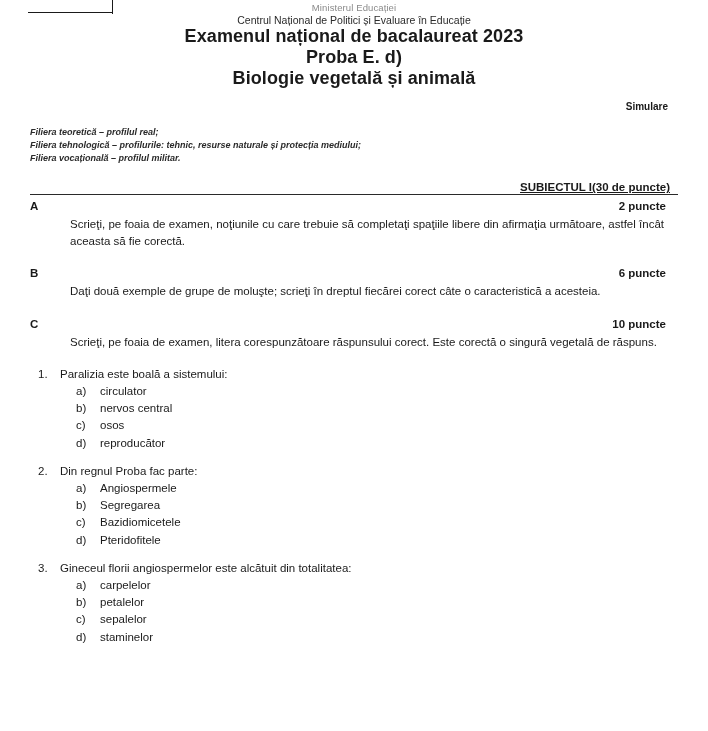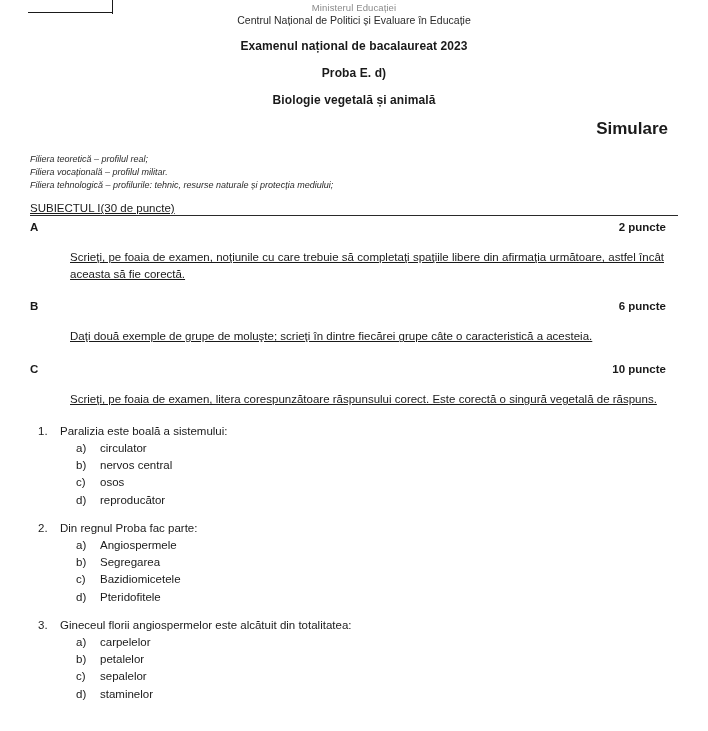--- a/index.html
+++ b/index.html
@@ -50,36 +50,36 @@
     color: #8a8a8a;
     letter-spacing: .1px;
   }
   .header .line-sub {
     font-size: 10.5px;
     color: #2b2b2b;
     margin-top: 1px;
   }
   .header .line-bold {
     font-weight: bold;
-    font-size: 12px;
-    margin-top: 13px;
+    font-size: 18px;
+    margin-top: 0;
     letter-spacing: .1px;
   }
   .simulare {
     text-align: right;
     font-weight: bold;
-    font-size: 17px;
+    font-size: 10px;
     margin-top: 12px;
     padding-right: 10px;
   }
 
   .filiere {
     margin-top: 14px;
     font-style: italic;
-    font-weight: normal;
+    font-weight: bold;
     font-size: 9px;
     line-height: 1.45;
     color: #2a2a2a;
   }
 
   ul.bullets {
     margin: 14px 0 0 0;
     padding-left: 18px;
     list-style: none;
   }
@@ -91,25 +91,25 @@
   }
   ul.bullets li::before {
     content: "\2022";
     position: absolute;
     left: 0;
     top: -1px;
     font-size: 13px;
   }
 
   .subject-row {
-    margin-top: 10px;
-    display: flex;
-    justify-content: flex-start;
+    margin-top: 16px;
+    display: flex;
+    justify-content: flex-end;
     align-items: baseline;
-    font-weight: normal;
+    font-weight: bold;
     font-size: 11.5px;
   }
   .subject-row .left { text-decoration: underline; }
   .subject-row .right { text-decoration: underline; padding-right: 8px; }
   .hr-thin {
     border-top: 1px solid #2a2a2a;
     margin-top: 1px;
   }
 
   .item {
@@ -117,27 +117,26 @@
   }
   .item-head {
     display: flex;
     justify-content: space-between;
     align-items: baseline;
     font-weight: bold;
     font-size: 11.5px;
   }
   .item-head .pts { padding-right: 12px; }
   .item-body {
-    margin-top: 16px;
+    margin-top: 4px;
     padding-left: 40px;
     padding-right: 14px;
     text-align: justify;
     line-height: 1.45;
     font-size: 11.5px;
-    text-decoration: underline;
   }
   .gap-line {
     margin-top: 13px;
     padding-left: 40px;
     font-size: 11.5px;
   }
 
   .qblock {
     margin-top: 13px;
     font-size: 11.5px;
@@ -172,22 +171,22 @@
     <div class="line-sub">Centrul Național de Politici și Evaluare în Educație</div>
     <div class="line-bold">Examenul național de bacalaureat 2023</div>
     <div class="line-bold">Proba E. d)</div>
     <div class="line-bold">Biologie vegetală și animală</div>
   </div>
 
   <div class="simulare">Simulare</div>
 
   <div class="filiere">
     <div>Filiera teoretică – profilul real;</div>
+    <div>Filiera tehnologică – profilurile: tehnic, resurse naturale și protecția mediului;</div>
     <div>Filiera vocațională – profilul militar.</div>
-    <div>Filiera tehnologică – profilurile: tehnic, resurse naturale și protecția mediului;</div>
   </div>
 
 
   <div class="subject-row">
     <span class="left">SUBIECTUL I</span>
     <span class="right">(30 de puncte)</span>
   </div>
   <div class="hr-thin"></div>
 
   <div class="item">
@@ -196,21 +195,21 @@
       <span class="pts">2 puncte</span>
     </div>
     <div class="item-body">Scrieţi, pe foaia de examen, noţiunile cu care trebuie să completaţi spaţiile libere din afirmaţia următoare, astfel încât aceasta să fie corectă.</div>
   </div>
 
   <div class="item" style="margin-top:18px;">
     <div class="item-head">
       <span>B</span>
       <span class="pts">6 puncte</span>
     </div>
-    <div class="item-body">Daţi două exemple de grupe de moluşte; scrieţi în dintre fiecărei grupe câte o caracteristică a acesteia.</div>
+    <div class="item-body">Daţi două exemple de grupe de moluşte; scrieţi în dreptul fiecărei corect câte o caracteristică a acesteia.</div>
   </div>
 
   <div class="item" style="margin-top:18px;">
     <div class="item-head">
       <span>C</span>
       <span class="pts">10 puncte</span>
     </div>
     <div class="item-body">Scrieţi, pe foaia de examen, litera corespunzătoare răspunsului corect. Este corectă o singură vegetală de răspuns.</div>
   </div>
 

